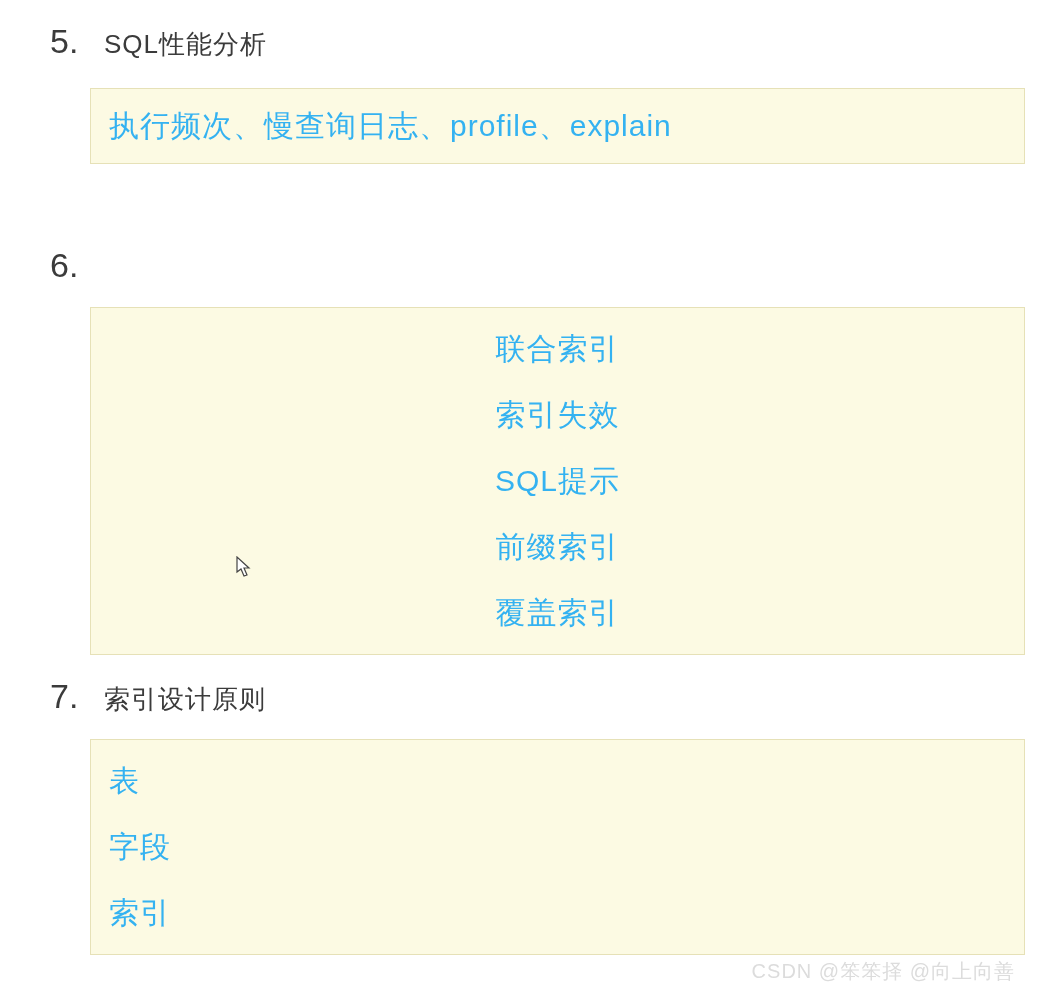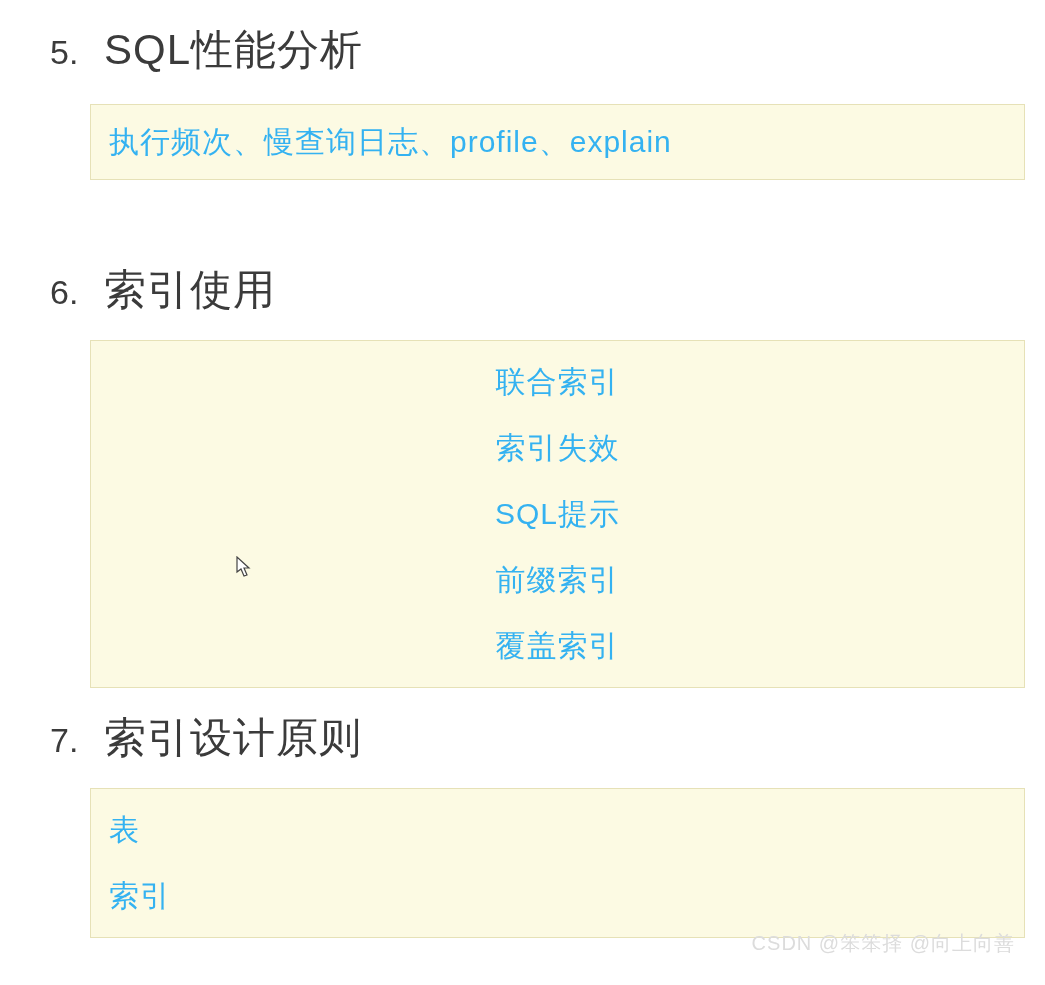--- a/index.html
+++ b/index.html
@@ -17,21 +17,21 @@
       padding-left: 50px;
     }
     .num {
       font-size: 34px;
       font-weight: 500;
       color: #3b3b3b;
       width: 54px;
       flex-shrink: 0;
     }
     .title {
-      font-size: 42px;
+      font-size: 26px;
       font-weight: 500;
       color: #3b3b3b;
       letter-spacing: 1px;
     }
     .box {
       margin-left: 90px;
       margin-right: 20px;
       background: #fcfae3;
       border: 1px solid #e6e1b7;
       padding: 16px 18px;
@@ -41,21 +41,21 @@
       color: #34b2f1;
       font-weight: 400;
       letter-spacing: 1px;
       line-height: 1.4;
     }
     .box-item { padding: 12px 0; }
     .box-item:first-child { padding-top: 4px; }
     .box-item:last-child { padding-bottom: 4px; }
     .watermark {
       position: absolute;
-      bottom: 28px;
+      bottom: 0;
       right: 30px;
       color: #dcdcdc;
       font-size: 20px;
       letter-spacing: 1px;
     }
     .cursor {
       position: absolute;
       left: 236px;
       top: 556px;
       width: 16px;
@@ -75,36 +75,36 @@
 <div class="section" id="sect-5">
   <span class="num">5.</span>
   <span class="title">SQL性能分析</span>
 </div>
 <div class="box" id="box-5">
   <div class="box-single">执行频次、慢查询日志、profile、explain</div>
 </div>
 
 <div class="section" id="sect-6">
   <span class="num">6.</span>
-  <span class="title">索引使用</span>
 </div>
 <div class="box" id="box-6">
   <div class="box-item">联合索引</div>
   <div class="box-item">索引失效</div>
   <div class="box-item">SQL提示</div>
   <div class="box-item">前缀索引</div>
   <div class="box-item">覆盖索引</div>
 </div>
 
 <div class="section" id="sect-7">
   <span class="num">7.</span>
   <span class="title">索引设计原则</span>
 </div>
 <div class="box" id="box-7">
   <div class="box-item">表</div>
+  <div class="box-item">字段</div>
   <div class="box-item">索引</div>
 </div>
 
 <svg class="cursor" viewBox="0 0 16 22">
   <path d="M1 1 L1 16 L5 13 L8 20 L11 19 L8 12 L13 12 Z" fill="#ffffff" stroke="#444" stroke-width="1.2"></path>
 </svg>
 
 <div class="watermark">CSDN @笨笨择 @向上向善</div>
 
 </body></html>

